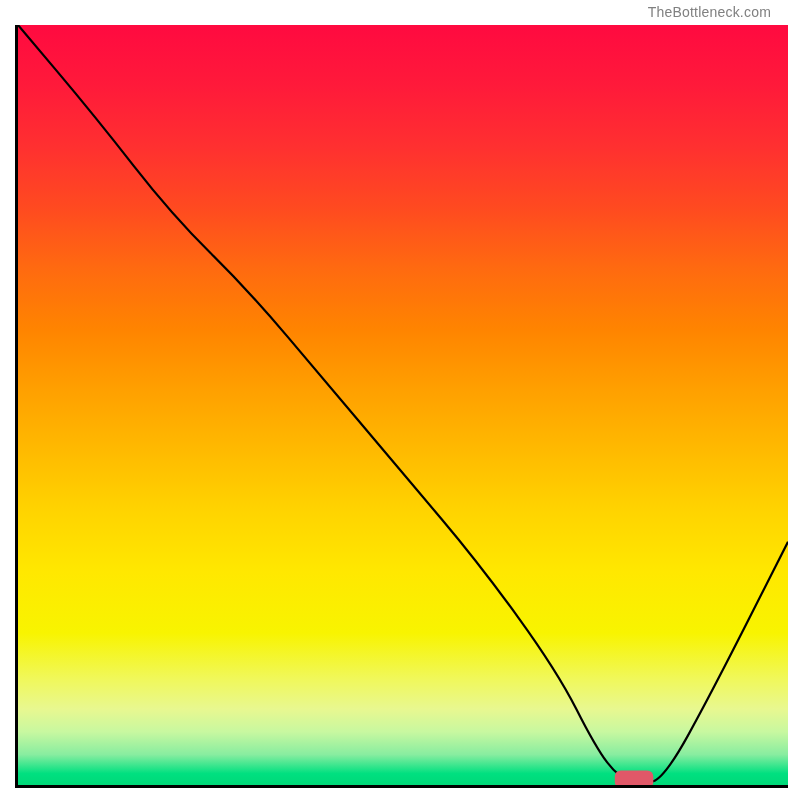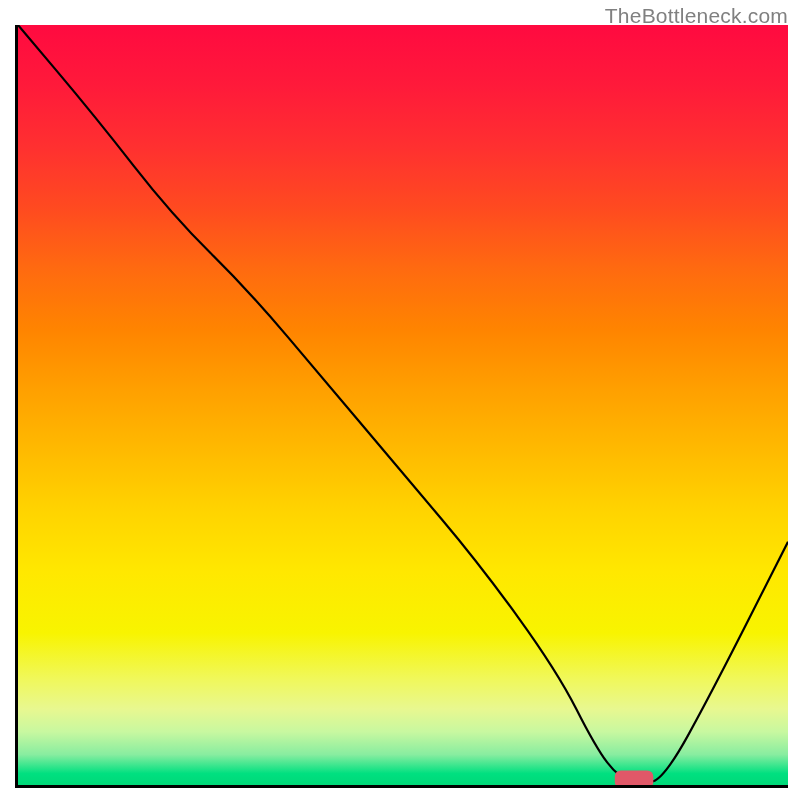--- a/index.html
+++ b/index.html
@@ -59,23 +59,23 @@
     height: 100%;
   }
   .curve-path {
     fill: none;
     stroke: #000;
     stroke-width: 2.2;
   }
   .watermark {
     position: absolute;
     top: 4px;
-    right: 12px;
+    right: 29px;
     font-family: Arial, Helvetica, sans-serif;
-    font-size: 21px;
+    font-size: 14px;
     color: #808080;
     letter-spacing: 0.2px;
   }
 </style>
 </head>
 <body>
 
 <div class="chart-container">
   <div class="watermark">TheBottleneck.com</div>
 

